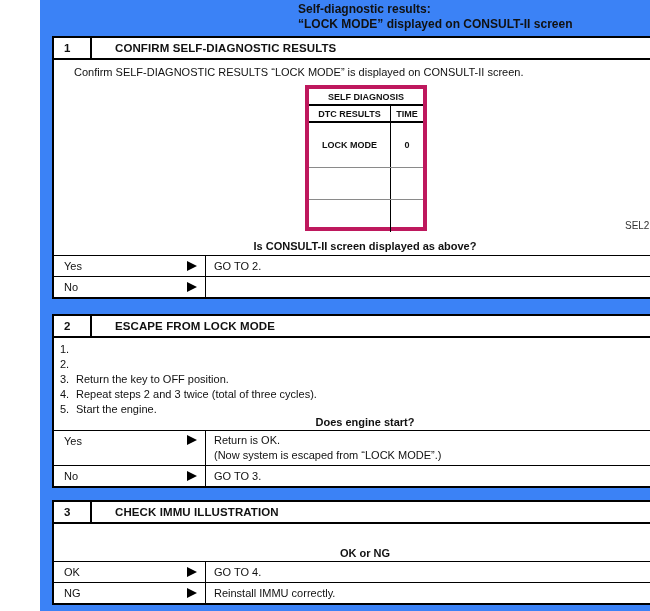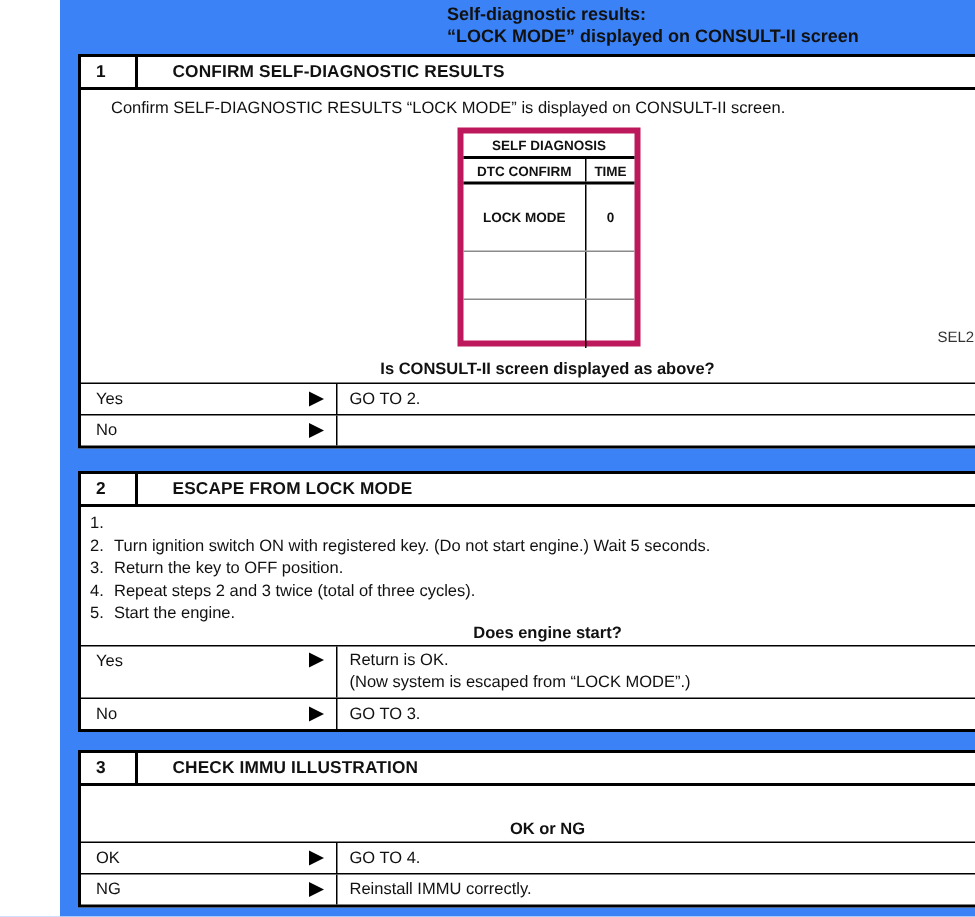--- a/index.html
+++ b/index.html
@@ -45,21 +45,21 @@
   .question2 { bottom:2px; }
 
   
   .instr { padding:4px 0 0 6px; }
   .instr-line { display:flex; line-height:15px; }
   .inum { width:16px; flex:none; }
 
   
   .drow { display:flex; border-top:1px solid #000; min-height:20px; font-size:11px; }
   .drow.tall { min-height:33px; }
-  .dlabel { width:171px; flex:none; border-right:1px solid #000; box-sizing:border-box; display:flex; align-items:center; justify-content:space-between; padding:0 8px 0 10px; }
+  .dlabel { width:152px; flex:none; border-right:1px solid #000; box-sizing:border-box; display:flex; align-items:center; justify-content:space-between; padding:0 8px 0 10px; }
   .drow.tall .dlabel { align-items:flex-start; padding-top:4px; }
   .arrow-icon { width:0; height:0; border-top:5.5px solid transparent; border-bottom:5.5px solid transparent; border-left:10px solid #000; }
   .dresult { flex:1; display:flex; flex-direction:column; justify-content:center; padding:2px 0 2px 8px; line-height:15px; }
 </style>
 </head>
 <body>
 
 <div class="page">
 
   <div class="title-block">
@@ -71,21 +71,21 @@
     <div class="bhead">
       <div class="bnum">1</div>
       <div class="btitle">CONFIRM SELF-DIAGNOSTIC RESULTS</div>
     </div>
     <div class="bbody body1">
       <p class="bodytext">Confirm SELF-DIAGNOSTIC RESULTS “LOCK MODE” is displayed on CONSULT-II screen.</p>
 
       <div class="consult">
         <div class="c-title">SELF DIAGNOSIS</div>
         <div class="c-row c-head">
-          <div class="c-c1">DTC CONFIRM</div>
+          <div class="c-c1">DTC RESULTS</div>
           <div class="c-c2">TIME</div>
         </div>
         <div class="c-row c-r1">
           <div class="c-c1">LOCK MODE</div>
           <div class="c-c2">0</div>
         </div>
         <div class="c-row c-r2">
           <div class="c-c1"></div>
           <div class="c-c2"></div>
         </div>
@@ -121,21 +121,20 @@
       <div class="bnum">2</div>
       <div class="btitle">ESCAPE FROM LOCK MODE</div>
     </div>
     <div class="bbody body2">
       <div class="instr">
         <div class="instr-line">
           <span class="inum">1.</span>
         </div>
         <div class="instr-line">
           <span class="inum">2.</span>
-          <span>Turn ignition switch ON with registered key. (Do not start engine.) Wait 5 seconds.</span>
         </div>
         <div class="instr-line">
           <span class="inum">3.</span>
           <span>Return the key to OFF position.</span>
         </div>
         <div class="instr-line">
           <span class="inum">4.</span>
           <span>Repeat steps 2 and 3 twice (total of three cycles).</span>
         </div>
         <div class="instr-line">

